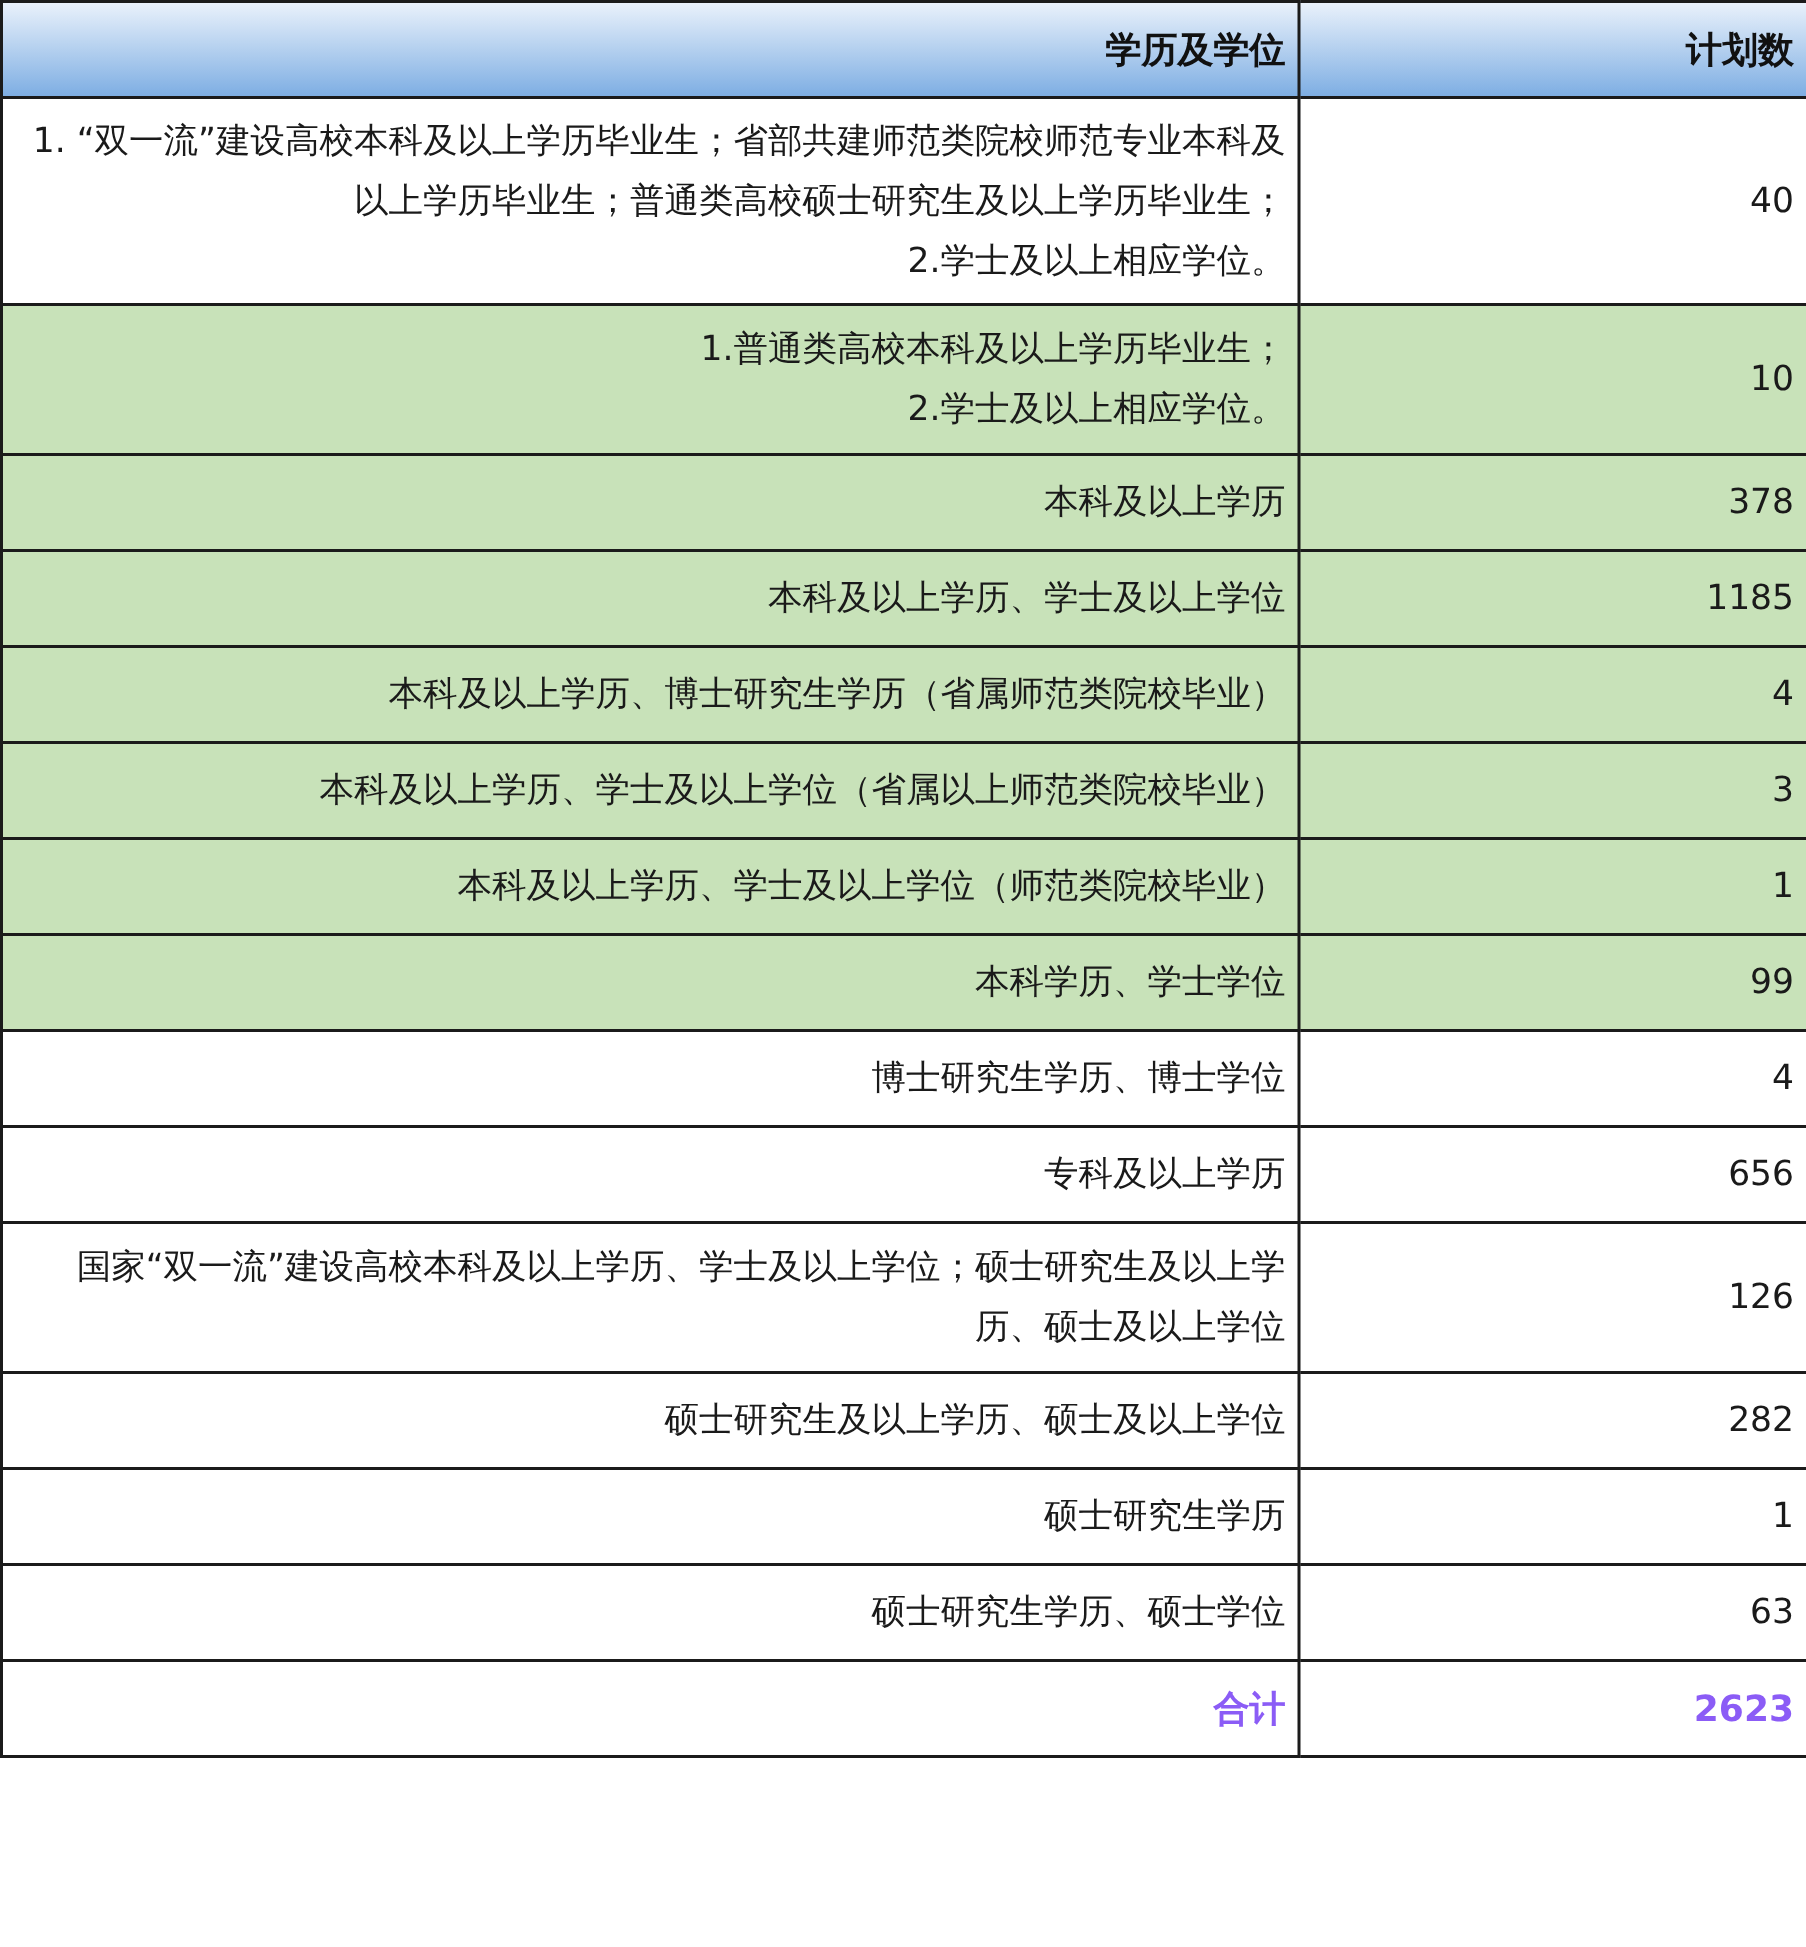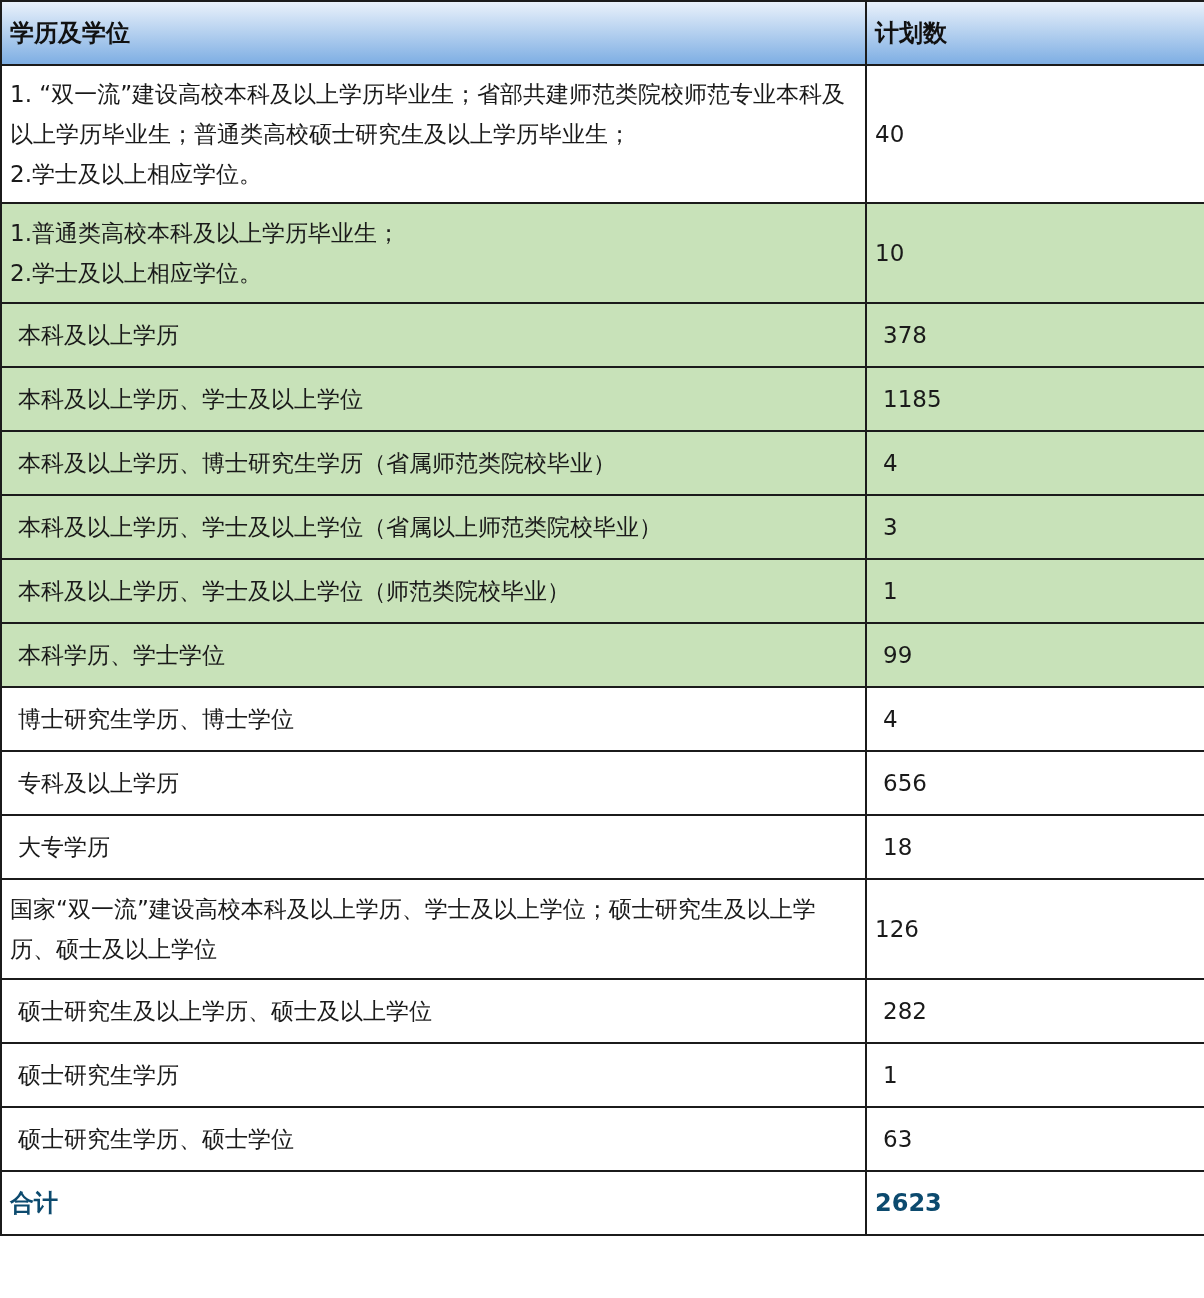--- a/index.html
+++ b/index.html
@@ -7,40 +7,40 @@
     table.plan {
       border-collapse: collapse;
       width: 1204px;
       table-layout: fixed;
       font-family: "DejaVu Sans", "Liberation Sans", sans-serif;
       font-size: 23px;
       color: #1a1a1a;
     }
     table.plan td, table.plan th {
       border: 2px solid #1b1b1b;
-      text-align: left;
+      text-align: right;
       vertical-align: middle;
       padding: 0 8px;
       line-height: 40px;
     }
     col.c1 { width: 865px; }
     col.c2 { width: 339px; }
     thead th {
       height: 62px;
       font-weight: bold;
       font-size: 24px;
       background: linear-gradient(to bottom, #e9f1fb 0%, #b9d3f0 45%, #7eaee3 100%);
       color: #111;
     }
     tr.white td { background: #ffffff; }
     tr.green td { background: #c8e2b9; }
     tr.h1 td { height: 62px; padding-left: 16px; }
     tr.h2 td { height: 98px; }
     tr.h3 td { height: 136px; }
-    tr.total td { background: #ffffff; color: #0c4a6e; font-weight: bold; font-size: 24px; height: 62px; }
+    tr.total td { background: #ffffff; color: #8b5cf6; font-weight: bold; font-size: 24px; height: 62px; }
     .req { display: block; white-space: pre-line; }
   </style>
 </head>
 <body>
 
 <table class="plan">
   <colgroup>
       <col class="c1">
       <col class="c2">
     </colgroup>
@@ -90,24 +90,20 @@
       <td>99</td>
     </tr>
     <tr class="white h1">
       <td>博士研究生学历、博士学位</td>
       <td>4</td>
     </tr>
     <tr class="white h1">
       <td>专科及以上学历</td>
       <td>656</td>
     </tr>
-    <tr class="white h1">
-      <td>大专学历</td>
-      <td>18</td>
-    </tr>
     <tr class="white h2">
       <td>国家“双一流”建设高校本科及以上学历、学士及以上学位；硕士研究生及以上学历、硕士及以上学位</td>
       <td>126</td>
     </tr>
     <tr class="white h1">
       <td>硕士研究生及以上学历、硕士及以上学位</td>
       <td>282</td>
     </tr>
     <tr class="white h1">
       <td>硕士研究生学历</td>

